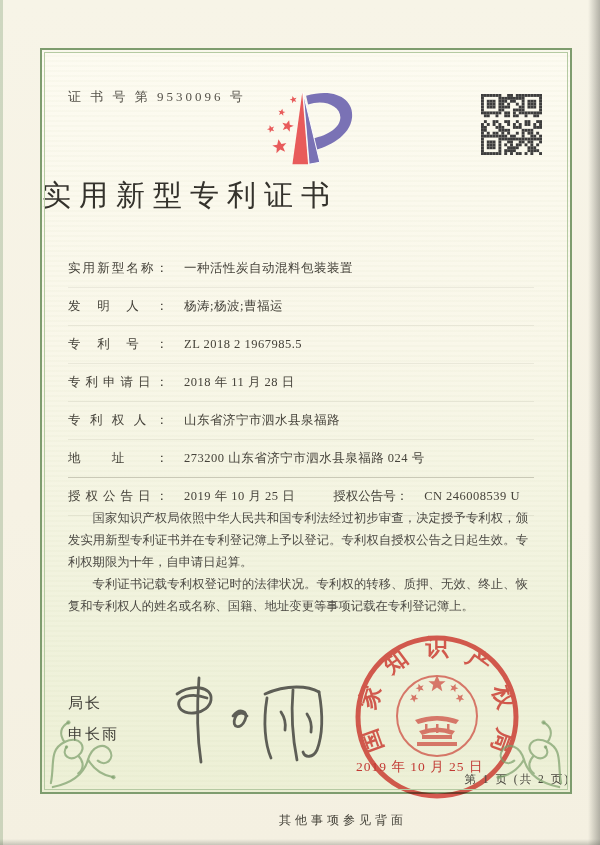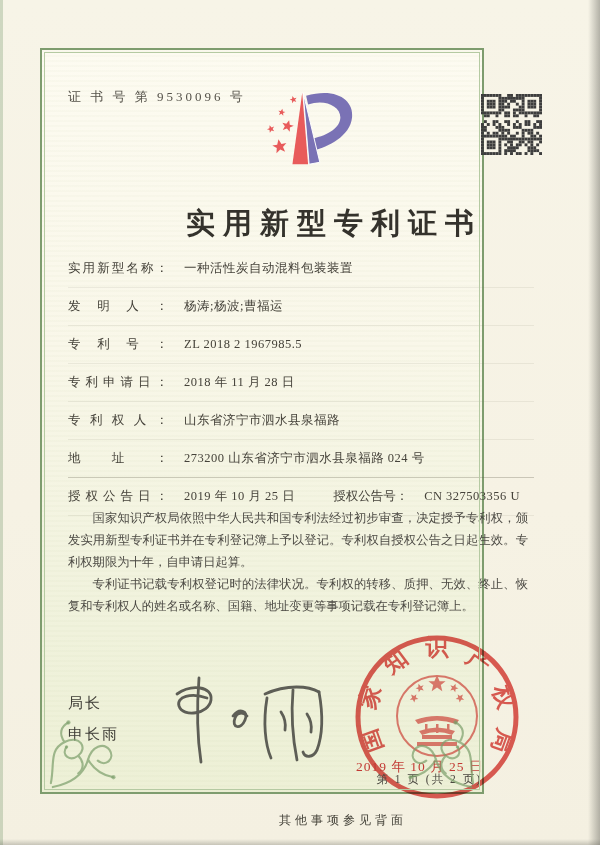--- a/index.html
+++ b/index.html
@@ -10,37 +10,37 @@
     color:#45423c;
   }
   .scan-edge-right{position:absolute;top:0;right:0;width:12px;height:100%;
     background:linear-gradient(to right,rgba(0,0,0,0),rgba(95,95,88,.45));}
   .scan-edge-bottom{position:absolute;left:0;bottom:0;width:100%;height:6px;
     background:linear-gradient(to bottom,rgba(0,0,0,0),rgba(95,95,88,.30));}
   .scan-edge-left{position:absolute;top:0;left:0;width:3px;height:100%;
     background:rgba(130,160,120,.35);}
 
   .frame{
-    position:absolute;left:40px;top:48px;width:444px;height:746px;
+    position:absolute;left:40px;top:48px;width:532px;height:746px;
     border:2px solid #7e9c6e;box-sizing:border-box;
     background:
       repeating-linear-gradient(0deg,rgba(150,170,110,.035) 0 2px,rgba(0,0,0,0) 2px 5px),
       linear-gradient(180deg,#fdfbf1 0%,#f9f7e9 40%,#f0f2dc 78%,#edf0d6 100%);
   }
   .frame::after{
     content:"";position:absolute;inset:2px;border:1px solid #b5caa2;pointer-events:none;
   }
 
   .certno{position:absolute;left:26px;top:38px;font-size:13px;letter-spacing:3px;color:#55524a;}
 
   .logo{position:absolute;left:220px;top:36px;width:100px;height:88px;}
   .qr{position:absolute;left:439px;top:44px;width:61px;height:61px;}
 
-  .title{position:absolute;left:0;top:126px;width:100%;text-align:right;
-    font-size:29px;font-weight:bold;letter-spacing:8px;color:#34322c;margin-top:28px;}
+  .title{position:absolute;left:0;top:126px;width:100%;text-align:left;
+    font-size:29px;font-weight:normal;letter-spacing:8px;color:#34322c;}
 
   .fields{position:absolute;left:26px;top:200px;width:466px;font-size:12.5px;color:#45423a;}
   .frow{height:37px;display:flex;align-items:center;border-bottom:1px solid rgba(110,105,88,.10);}
   .frow.dark{border-bottom:1px solid rgba(90,86,70,.28);}
   .flabel{display:inline-flex;justify-content:space-between;width:100px;flex:none;}
   .fvalue{margin-left:16px;letter-spacing:.5px;white-space:nowrap;}
   .flabel2{margin-left:38px;flex:none;}
 
   .paras{position:absolute;left:26px;top:458px;width:460px;font-size:12.3px;
     line-height:1.78;color:#4c4a44;text-align:justify;}
@@ -412,21 +412,21 @@
       <span class="flabel">
           <span>授</span>
           <span>权</span>
           <span>公</span>
           <span>告</span>
           <span>日</span>
           <span>：</span>
         </span>
       <span class="fvalue">2019 年 10 月 25 日</span>
       <span class="flabel2">授权公告号：</span>
-      <span class="fvalue">CN 327503356 U</span>
+      <span class="fvalue">CN 246008539 U</span>
     </div>
   </div>
 
   <div class="paras">
     <p>国家知识产权局依照中华人民共和国专利法经过初步审查，决定授予专利权，颁发实用新型专利证书并在专利登记簿上予以登记。专利权自授权公告之日起生效。专利权期限为十年，自申请日起算。</p>
     <p>专利证书记载专利权登记时的法律状况。专利权的转移、质押、无效、终止、恢复和专利权人的姓名或名称、国籍、地址变更等事项记载在专利登记簿上。</p>
   </div>
 
   <div class="director">
     <div>局长</div>

